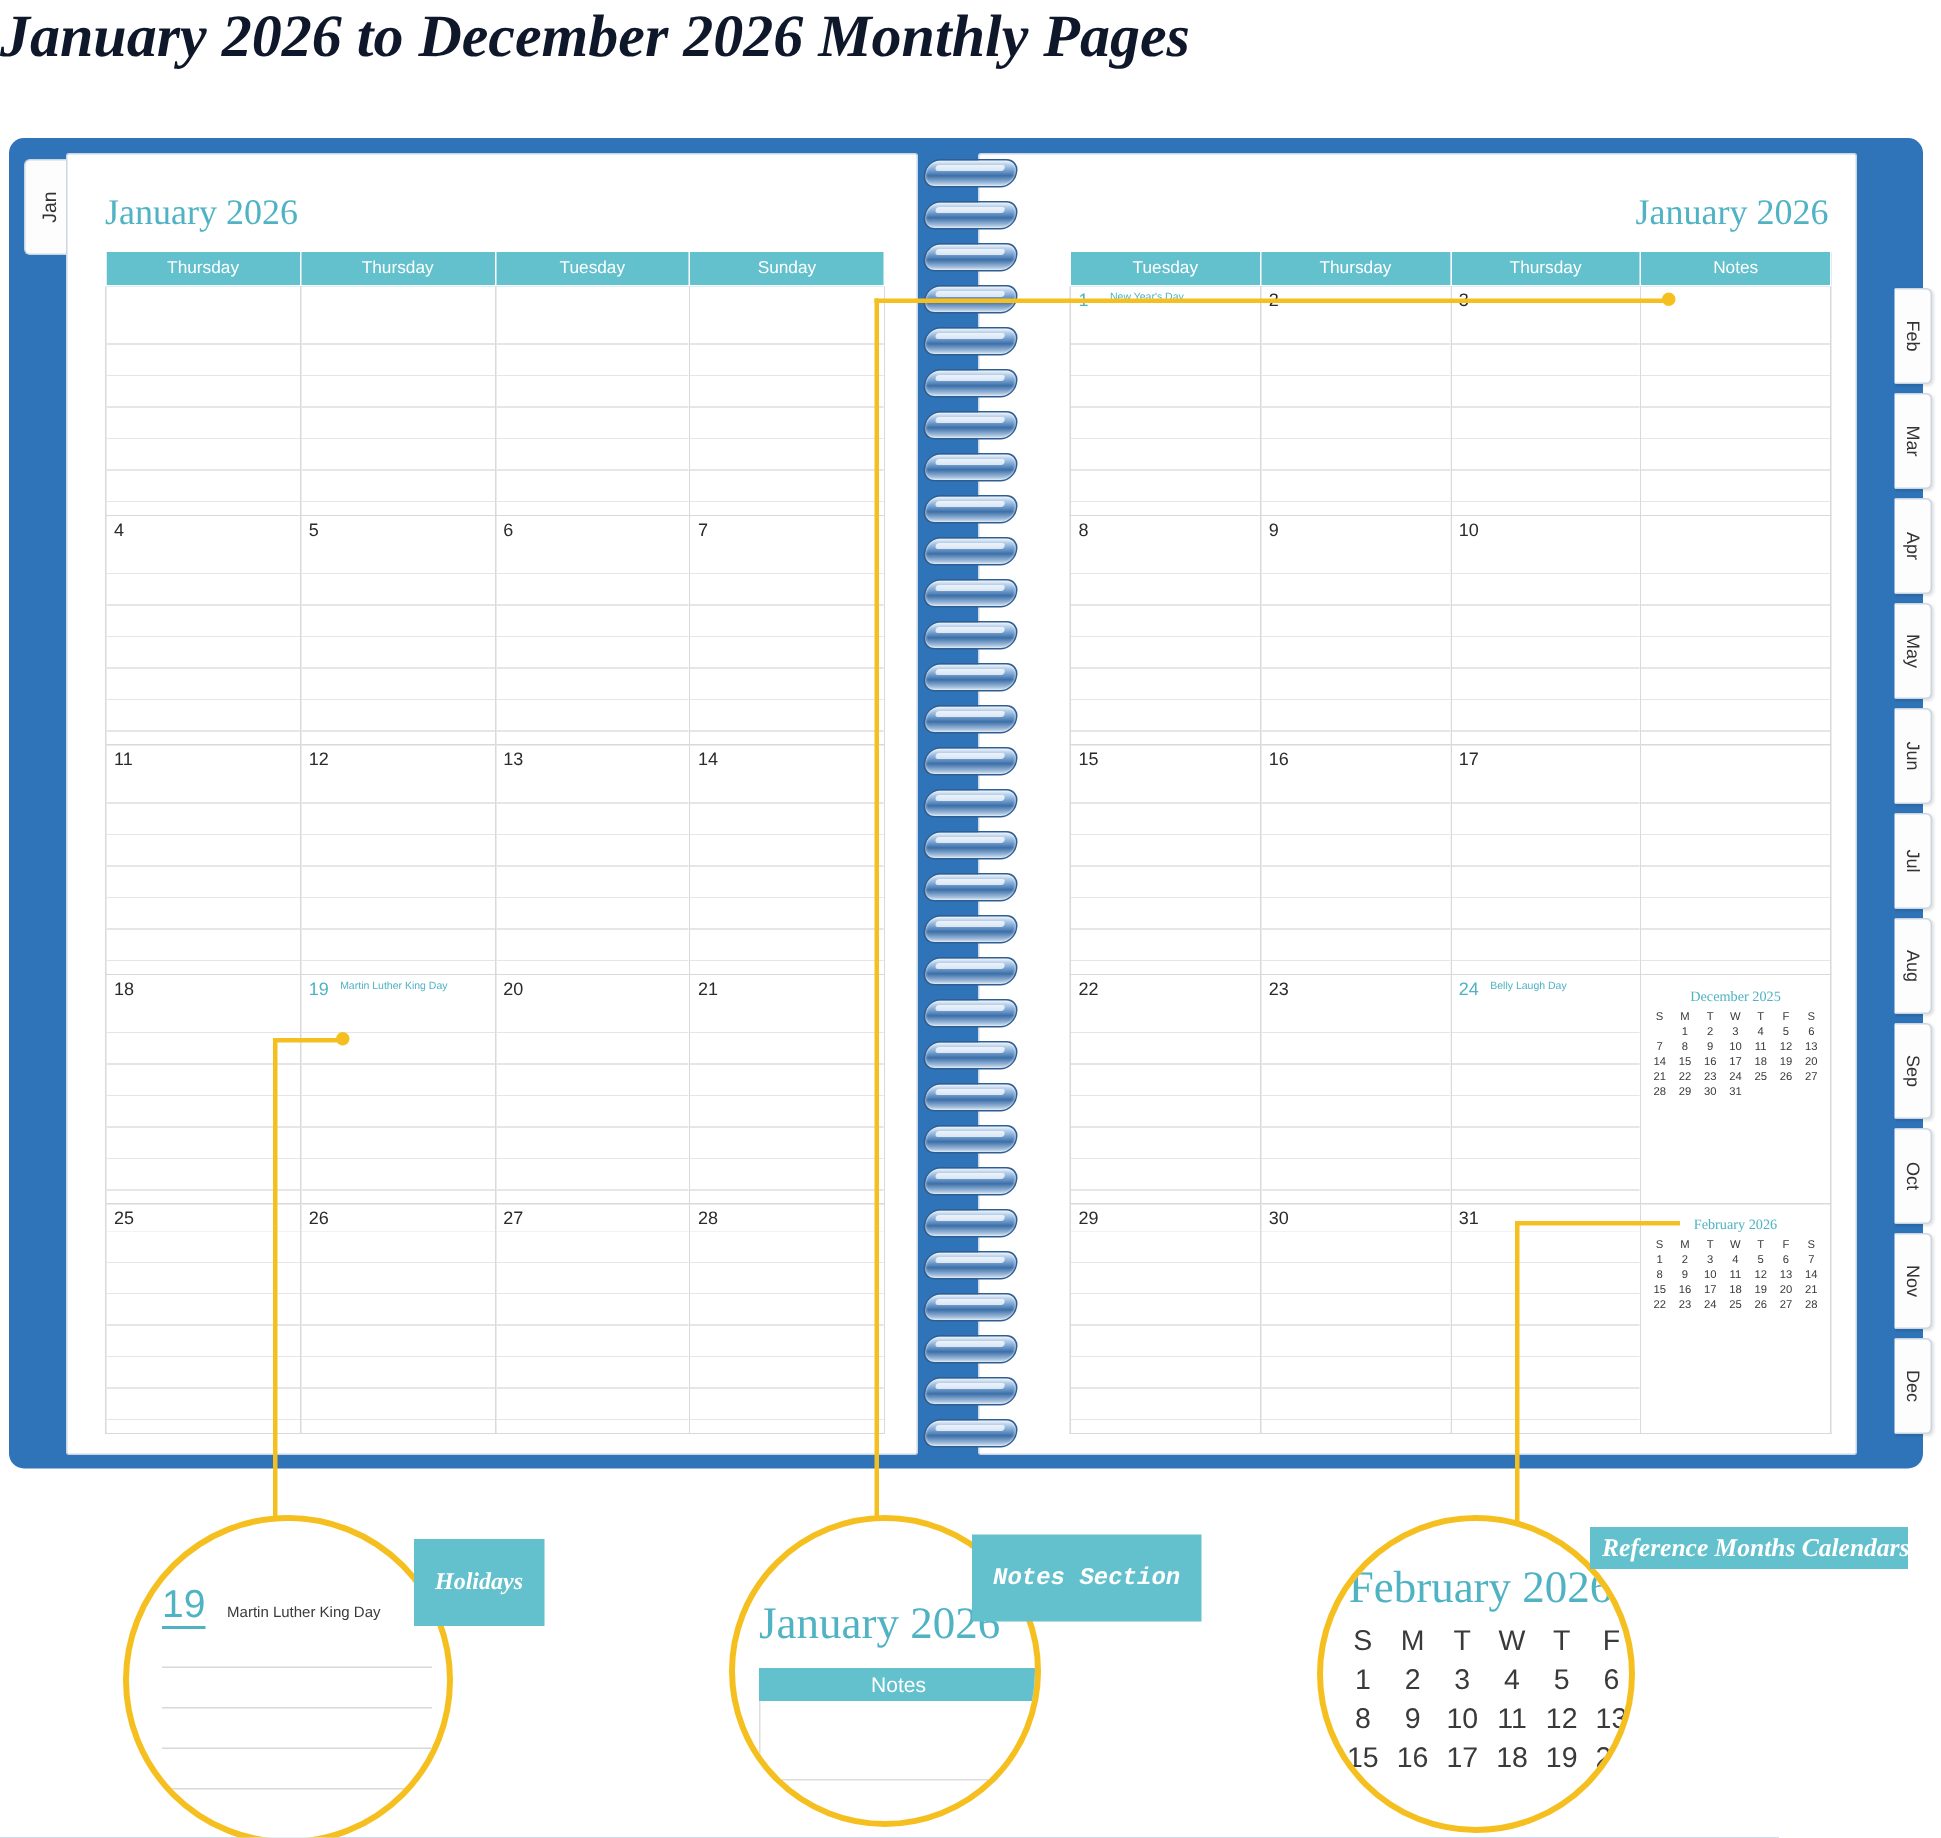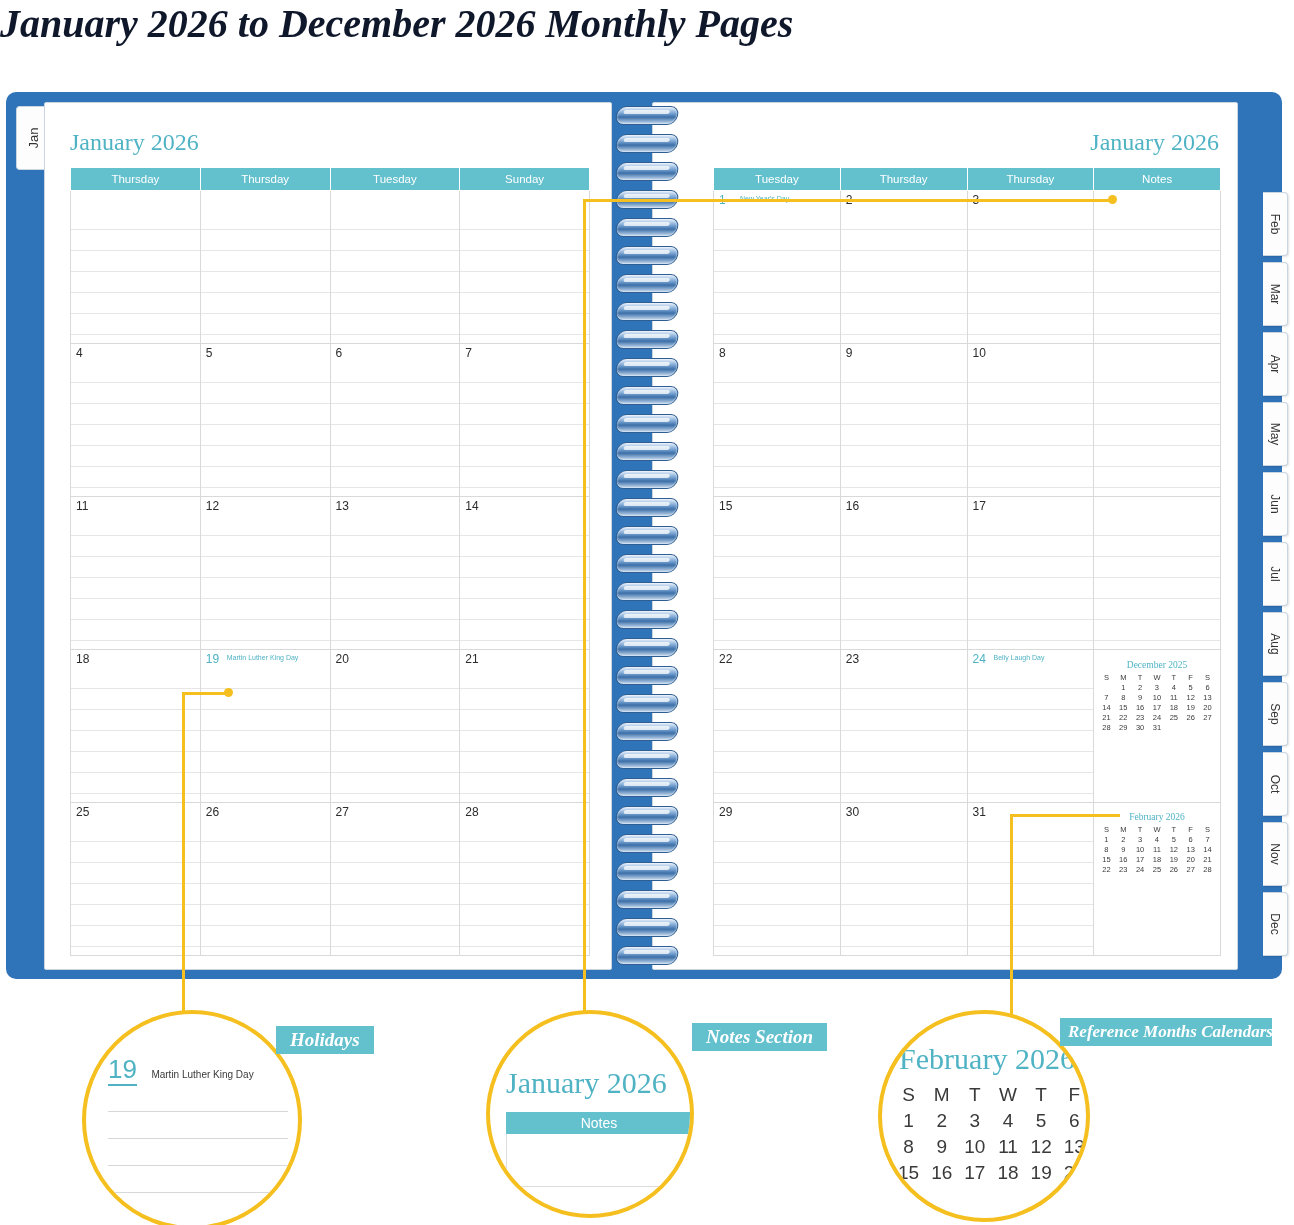--- a/index.html
+++ b/index.html
@@ -243,23 +243,23 @@
     overflow: hidden;
     background: #ffffff;
   }
   .callout-label {
     position: absolute;
     background: #63c0cd;
     color: #ffffff;
     font-family: "Liberation Serif", serif;
     font-style: italic;
     font-weight: bold;
-    font-size: 19px;
+    font-size: 16px;
     text-align: center;
-    padding: 3px 14px;
+    padding: 20px 14px;
     white-space: nowrap;
   }
   .leader {
     position: absolute;
     border-color: #f5c01f;
     border-style: solid;
     border-width: 0;
   }
   .dot {
     position: absolute;
@@ -730,21 +730,21 @@
 </div>
 <div class="callout-label" style="left:276px; top:1026px;">Holidays</div>
 
 <div class="callout-circle" style="left:486px; top:1010px; width:200px; height:200px;">
   <div class="zoom-inner" style="left:16px; top:52px; width:186px;">
     <div class="zoom-month">January 2026</div>
     <div class="zoom-noteshdr" style="margin-top:12px;">Notes</div>
     <div style="height:52px; border:1px solid #ddd; border-top:none;"></div>
   </div>
 </div>
-<div class="callout-label" style="left:692px; top:1023px;">Notes Section</div>
+<div class="callout-label" style="left:648px; top:1023px;font-family:Liberation Mono, monospace;">Notes Section</div>
 
 <div class="callout-circle" style="left:878px; top:1010px; width:204px; height:204px;">
   <div class="zoom-inner" style="left:10px; top:28px; width:190px;">
     <div class="zoom-month" style="text-align:center;">February 2026</div>
     <table class="zoom-mini" style="width:100%; border-collapse:collapse; margin-top:6px;">
       <tbody>
           <tr>
         <td>S</td>
         <td>M</td>
         <td>T</td>

